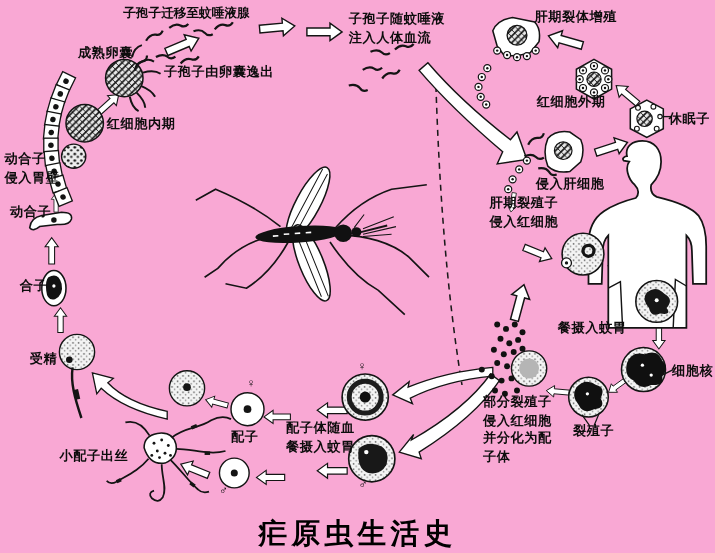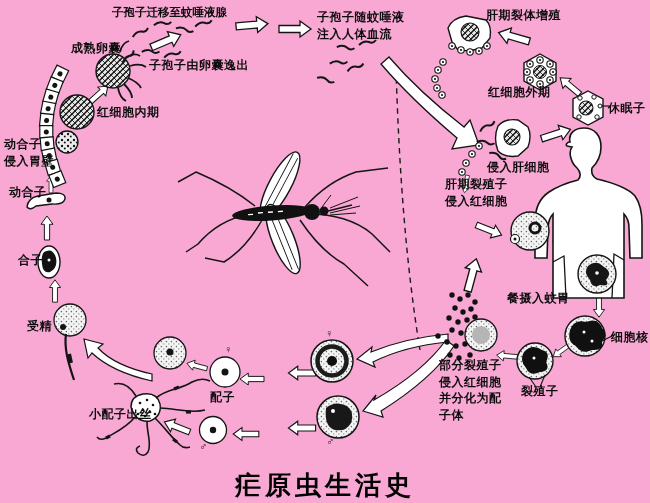--- a/index.html
+++ b/index.html
@@ -374,22 +374,24 @@
 
 <div class="lbl small" style="left:112px;top:5px;">子孢子迁移至蚊唾液腺</div>
 <div class="lbl" style="left:71px;top:40px;">成熟卵囊</div>
 <div class="lbl" style="left:149px;top:57px;">子孢子由卵囊逸出</div>
 <div class="lbl" style="left:97px;top:104px;">红细胞内期</div>
 <div class="lbl" style="left:4px;top:136px;">动合子
 侵入胃壁</div>
 <div class="lbl" style="left:9px;top:184px;">动合子</div>
 <div class="lbl" style="left:18px;top:253px;font-family:Liberation Mono, monospace;">合子</div>
 <div class="lbl" style="left:27px;top:318px;">受精</div>
-<div class="lbl" style="left:54px;top:406px;margin-left:35px;">小配子出丝</div>
+<div class="lbl" style="left:54px;top:406px;">小配子出丝</div>
 <div class="lbl" style="left:210px;top:389px;">配子</div>
+<div class="lbl" style="left:260px;top:381px;">配子体随血
+餐摄入蚊胃</div>
 <div class="lbl" style="left:317px;top:9px;">子孢子随蚊唾液
 注入人体血流</div>
 <div class="lbl" style="left:486px;top:7px;">肝期裂体增殖</div>
 <div class="lbl" style="left:465px;top:84px;margin-left:23px;">红细胞外期</div>
 <div class="lbl" style="left:608px;top:100px;">休眠子</div>
 <div class="lbl" style="left:487px;top:159px;">侵入肝细胞</div>
 <div class="lbl" style="left:445px;top:176px;">肝期裂殖子
 侵入红细胞</div>
 <div class="lbl" style="left:507px;top:290px;">餐摄入蚊胃</div>
 <div class="lbl" style="left:611px;top:329px;">细胞核</div>

